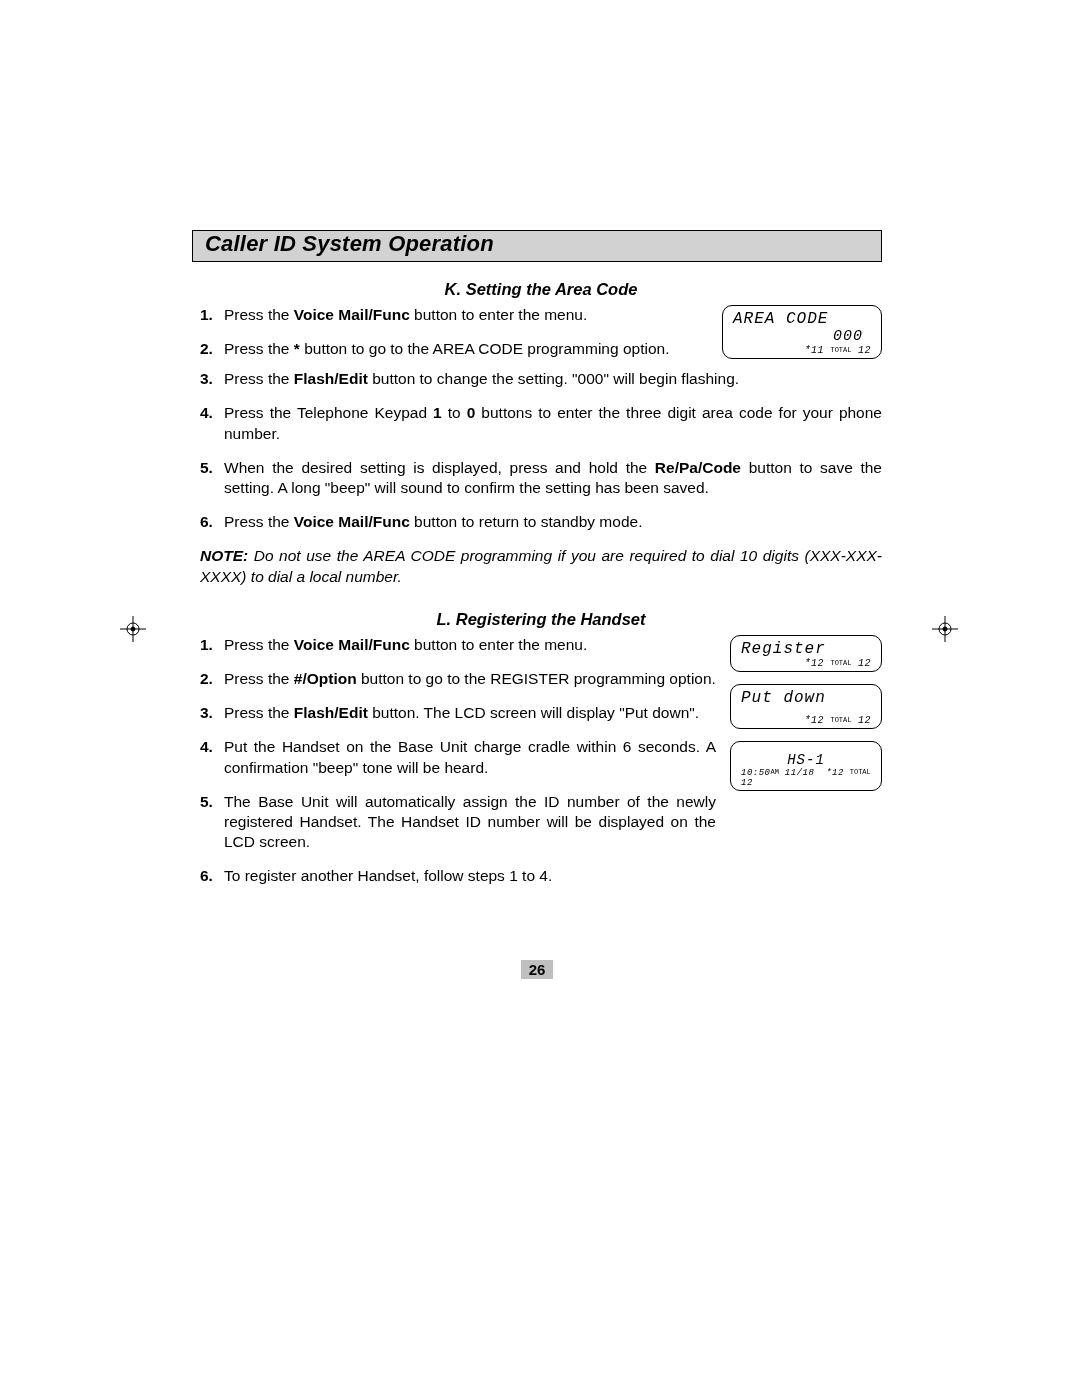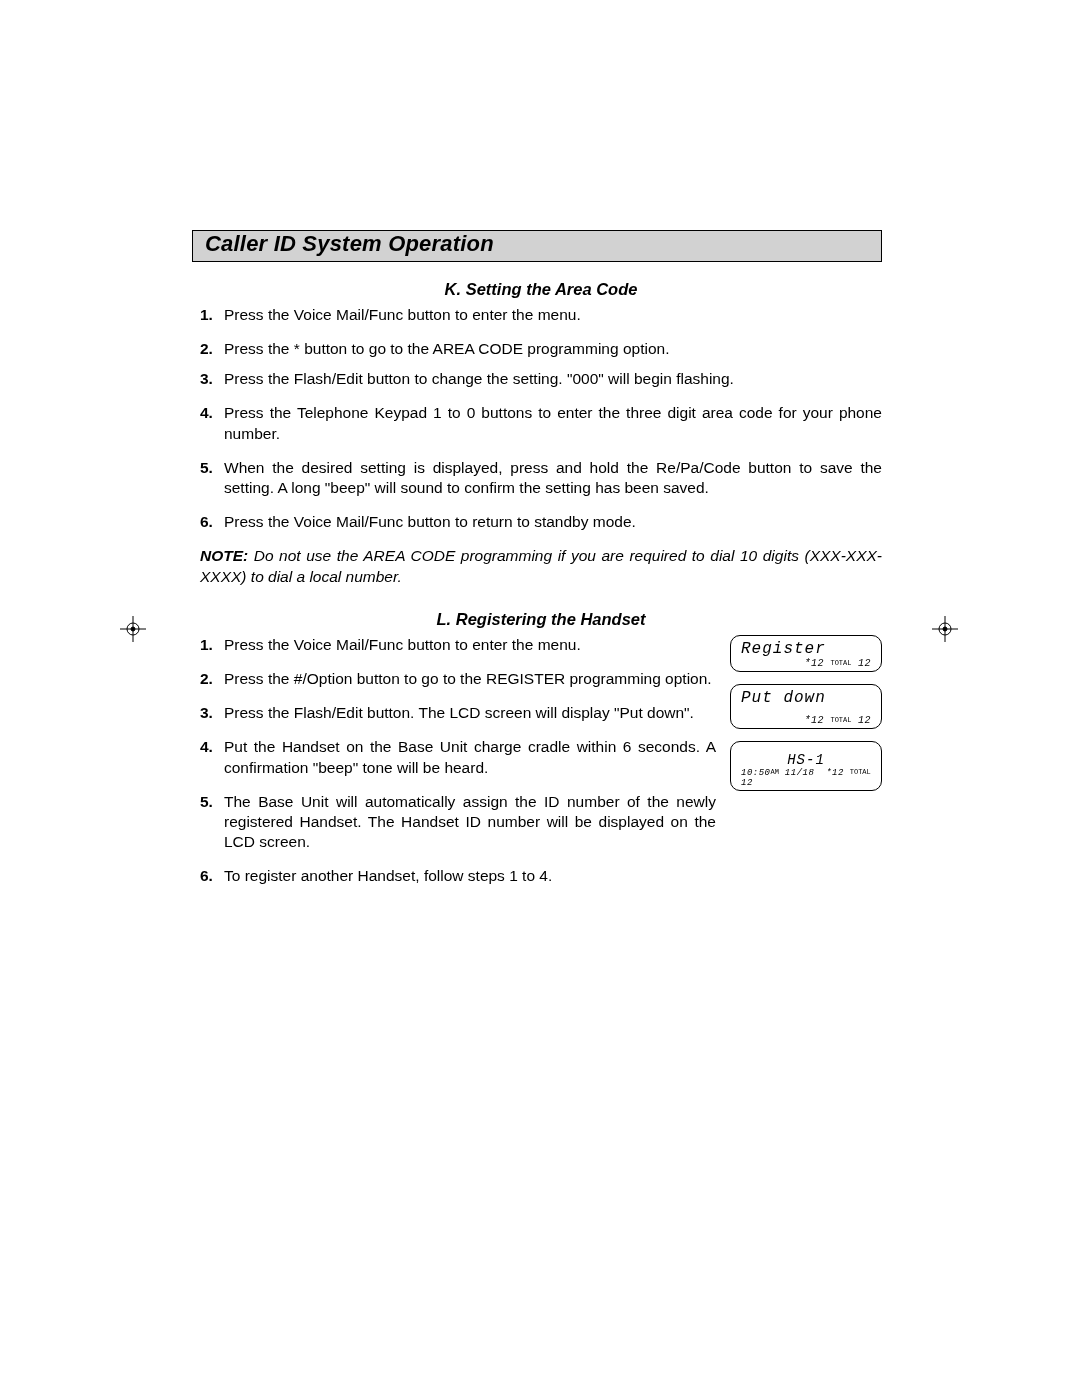--- a/index.html
+++ b/index.html
@@ -51,21 +51,21 @@
     font-size: 15.5px;
     line-height: 1.3;
     margin-bottom: 14px;
     text-align: justify;
   }
   .steps .num {
     font-weight: bold;
     min-width: 24px;
   }
   .steps .txt { flex: 1; }
-  .bold { font-weight: normal; }
+  .bold { font-weight: bold; }
   .note {
     font-style: italic;
     font-size: 15.5px;
     margin: 10px 0 22px 8px;
     line-height: 1.35;
     text-align: justify;
   }
   .note .lead { font-weight: bold; }
   
   .lcd {
@@ -143,20 +143,25 @@
         <li>
             <span class="num">1.</span>
           <span class="txt"><span>Press the </span><span class="bold">Voice Mail/Func</span><span> button to enter the menu.</span></span>
         </li>
         <li>
             <span class="num">2.</span>
           <span class="txt"><span>Press the   </span><span class="bold">*</span><span>   button to go to the AREA CODE programming option.</span></span>
         </li>
       </ol>
     </div>
+    <div class="lcd" style="width:138px;">
+      <div class="line1">AREA CODE</div>
+      <div class="line2">000</div>
+      <div class="line3"><span>*11</span> <span class="tiny">TOTAL</span> <span>12</span></div>
+    </div>
   </div>
 
   <ol class="steps" style="margin-top:-4px;">
     <li>
         <span class="num">3.</span>
       <span class="txt"><span>Press the   </span><span class="bold">Flash/Edit</span><span>   button to change the setting. "000" will begin flashing.</span></span>
     </li>
     <li>
         <span class="num">4.</span>
       <span class="txt"><span>Press the Telephone Keypad </span><span class="bold">1</span><span> to </span><span class="bold">0</span><span> buttons to enter the three digit area code for your phone number.</span></span>
@@ -216,14 +221,17 @@
         <div class="line1">Put down</div>
         <div class="line3" style="padding-top:8px;"><span>*12</span> <span class="tiny">TOTAL</span> <span>12</span></div>
       </div>
       <div class="lcd lcd-hs">
         <div class="line1">HS-1</div>
         <div class="line3" style="text-align:left;"><span>10:50</span><span class="tiny">AM</span> <span>11/18</span>&nbsp;&nbsp;<span>*12</span> <span class="tiny">TOTAL</span> <span>12</span></div>
       </div>
     </div>
   </div>
 
+  <div class="pagenum-wrap">
+    <span class="pagenum">26</span>
+  </div>
 
 </div>
 
 </body></html>

